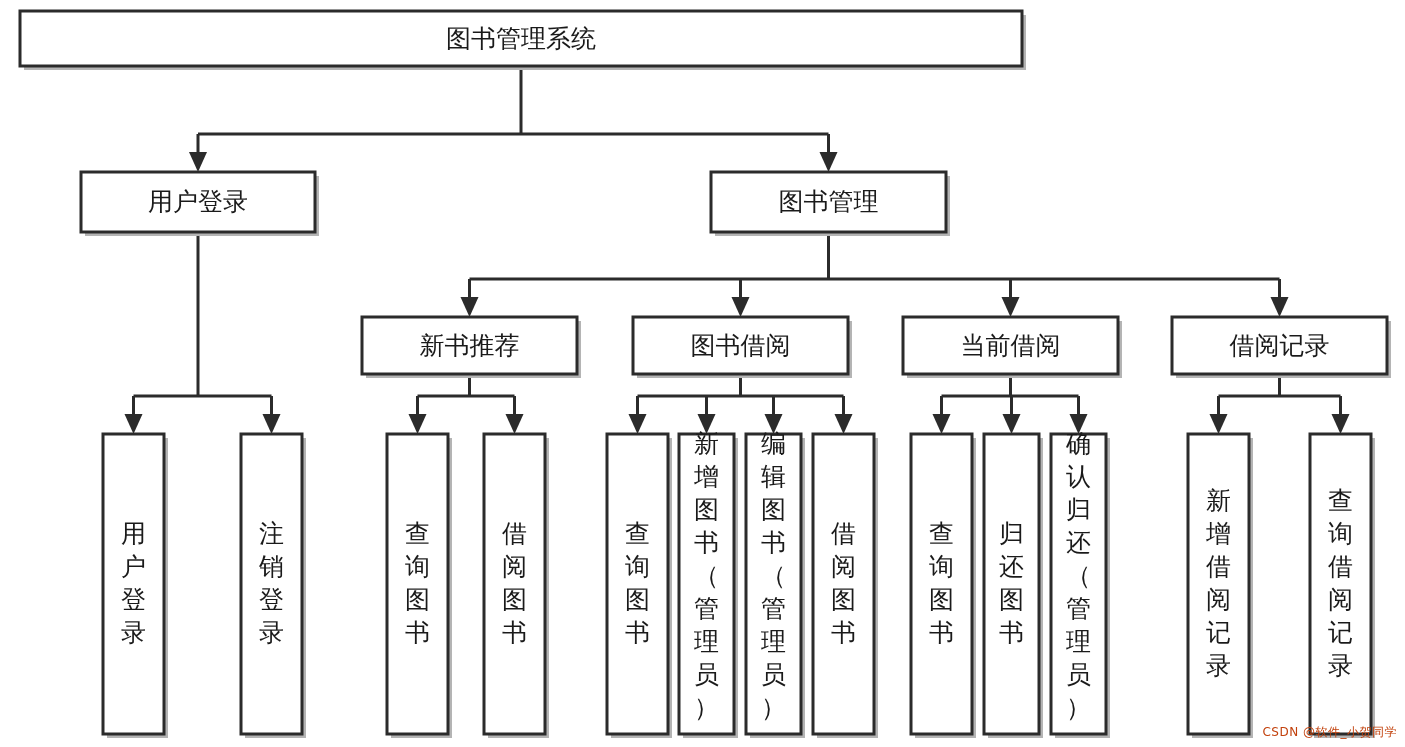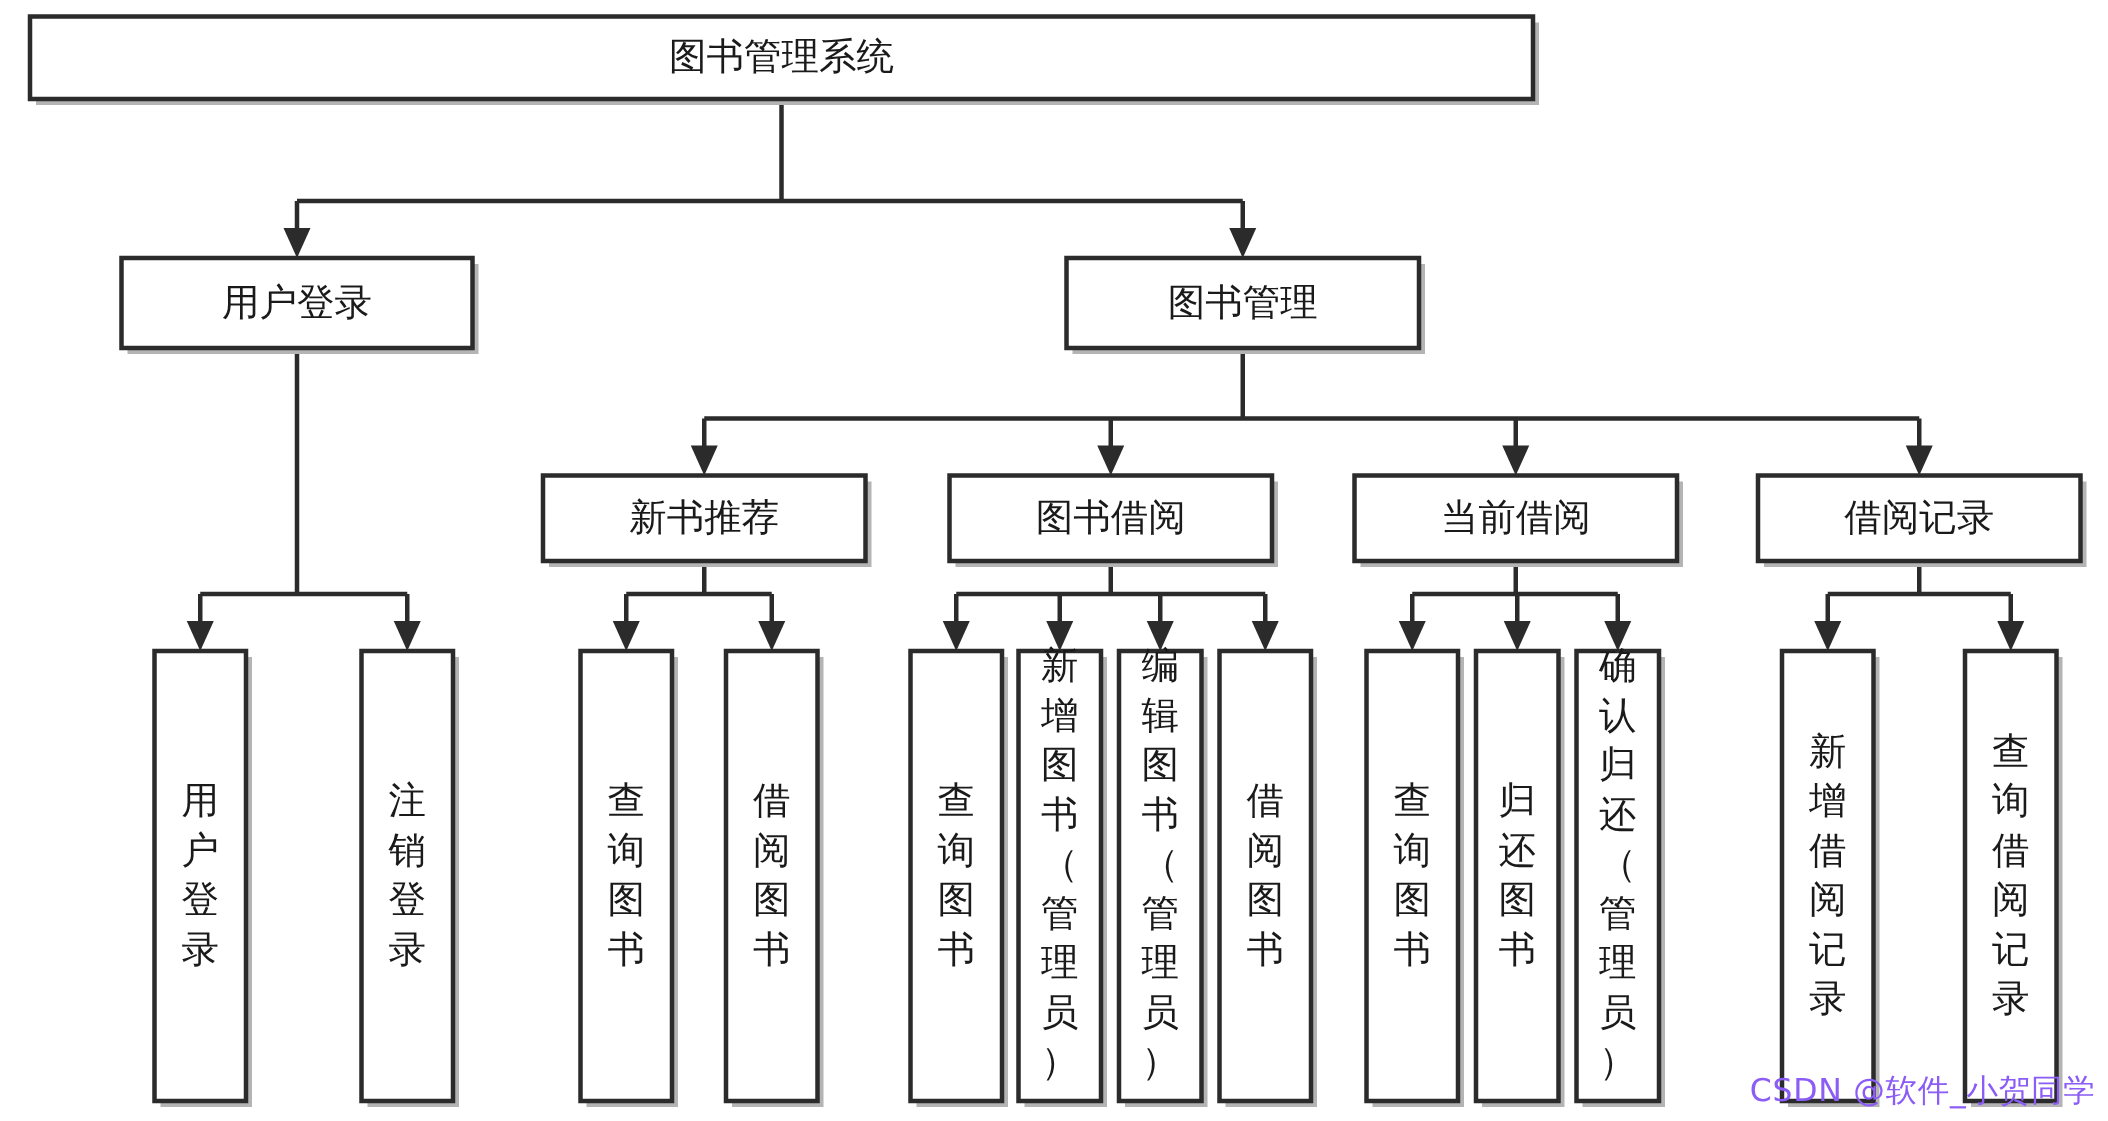--- a/index.html
+++ b/index.html
@@ -52,22 +52,22 @@
     font-family: "DejaVu Sans", "Liberation Sans", sans-serif;
     fill: #1a1a1a;
     font-size: 25px;
     text-anchor: middle;
   }
   .watermark {
     position: absolute;
     right: 8px;
     bottom: 6px;
     font-family: "DejaVu Sans", "Liberation Sans", sans-serif;
-    font-size: 21px;
-    color: #8b5cf6;
+    font-size: 12px;
+    color: #c2410c;
     letter-spacing: 0.5px;
     white-space: nowrap;
   }
 </style>
 </head>
 <body>
 
 <div id="diagram-root">
   <svg class="diagram" viewBox="0 0 1405 747">
     <g id="edges-layer">

